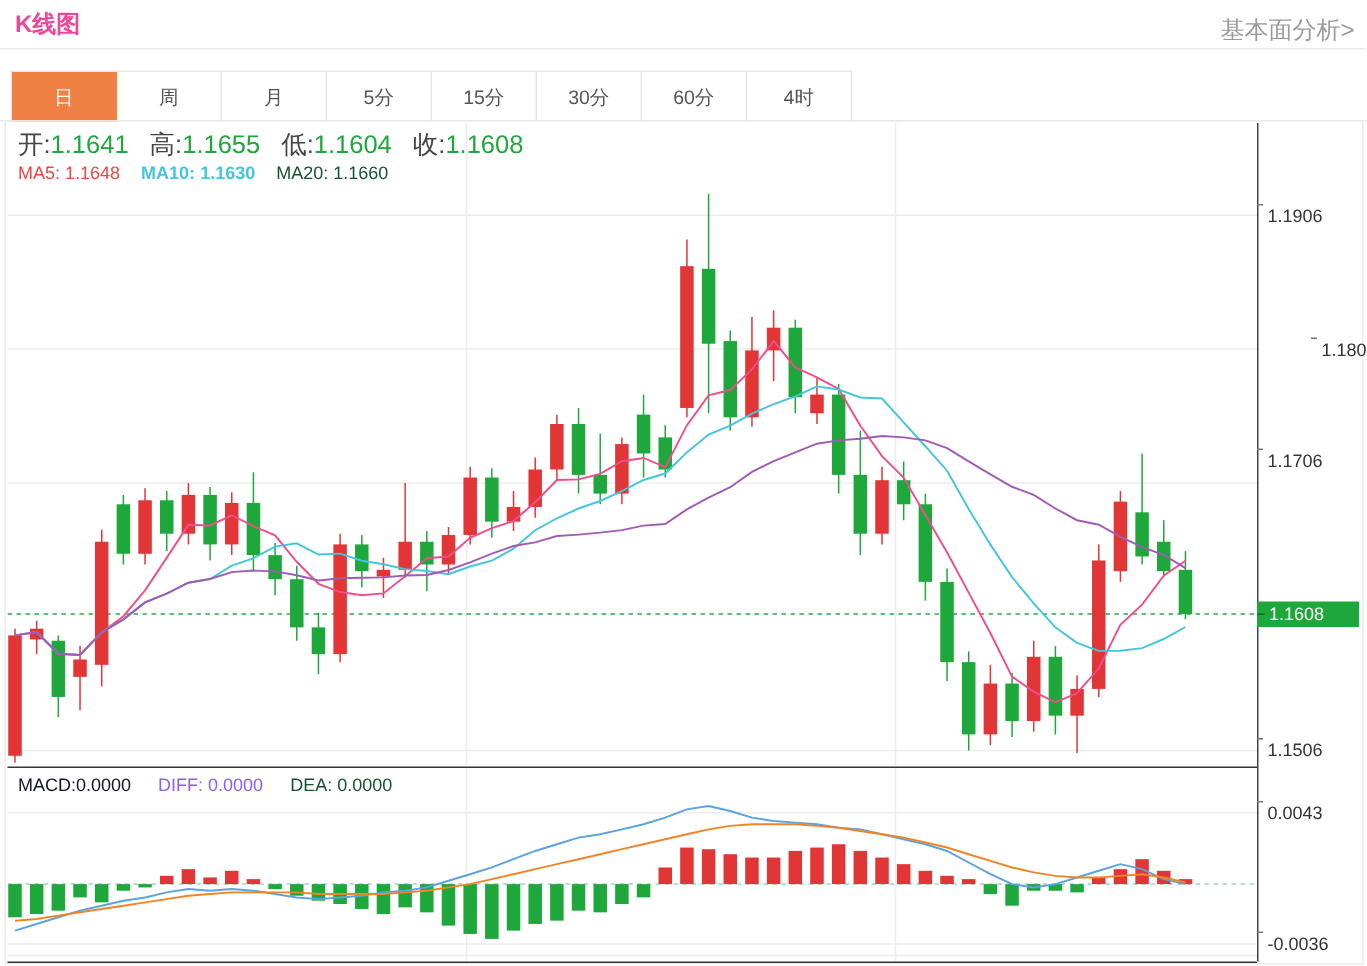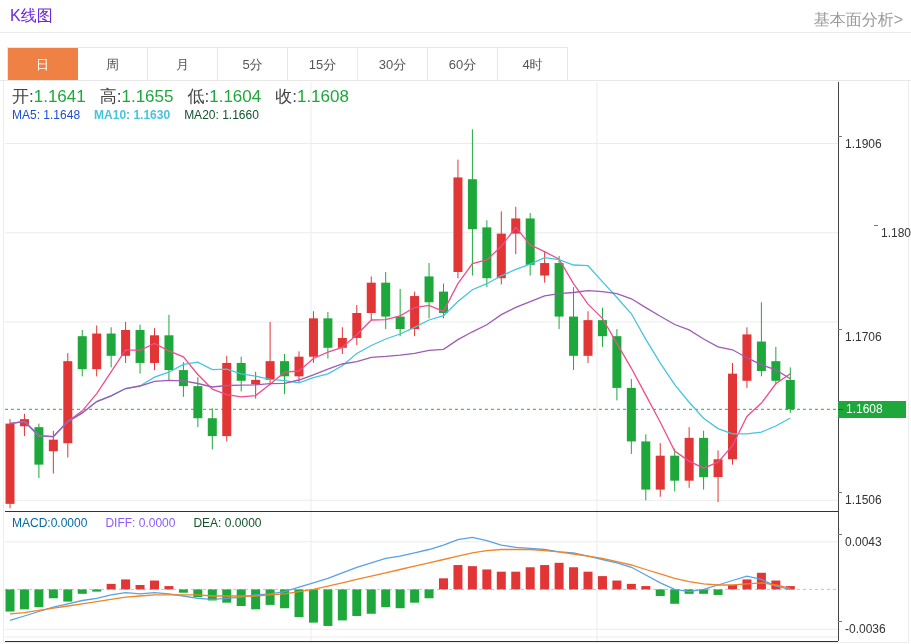--- a/index.html
+++ b/index.html
@@ -1,18 +1,18 @@
 <!DOCTYPE html>
 <html><head>
 <meta charset="utf-8">
 <style>
   * { margin:0; padding:0; box-sizing:border-box; }
   html,body { width:911px; height:644px; background:#fff; overflow:hidden;
     font-family:"Liberation Sans","DejaVu Sans",sans-serif; position:relative; }
-  #page-title { position:absolute; left:10px; top:6px; font-size:16px; font-weight:normal; color:#6d28d9;text-align:center; }
+  #page-title { position:absolute; left:10px; top:6px; font-size:16px; font-weight:bold; color:#ec4899;text-align:center; }
   #fundamental-link { position:absolute; right:8px; top:10px; font-size:16px; color:#999; cursor:pointer; text-decoration:none; }
   #title-divider { position:absolute; left:0; top:32px; width:911px; height:1px; background:#ececec; }
 
   #interval-tabs { position:absolute; left:7px; top:47px; display:flex; border-top:1px solid #e7e7e7; border-left:1px solid #e7e7e7; }
   .tab { width:70px; height:33px; line-height:33px; text-align:center; font-size:13px; color:#555;
     border-right:1px solid #e7e7e7; background:#fff; cursor:pointer; }
   .tab.active { background:#ee8143; color:#fff; border-color:#ee8143; }
   #tabs-underline { position:absolute; left:0; top:80px; width:911px; height:1px; background:#e7e7e7; }
 
   #chart-frame-left  { position:absolute; left:3px;  top:81px; width:1px; height:561px; background:#ececec; }
@@ -22,26 +22,26 @@
   #main-plot { position:absolute; left:5px; top:82px; }
   #macd-plot { position:absolute; left:5px; top:512px; }
   #main-macd-separator { position:absolute; left:5px; top:511px; width:833px; height:1px; background:#333; }
   #macd-bottom-border  { position:absolute; left:5px; top:641px; width:833px; height:1px; background:#333; }
   #y-axis-line { position:absolute; left:838px; top:82px; width:1px; height:559px; background:#444; }
 
   #ohlc-info { position:absolute; left:12px; top:88px; font-size:17px; line-height:18px; pointer-events:none; white-space:nowrap; }
   #ohlc-info .lbl { color:#444; }
   #ohlc-info .val-green { color:#1ea83b; margin-right:14px; }
   #ma-info { position:absolute; left:12px; top:106px; font-size:12px; line-height:18px; pointer-events:none; white-space:nowrap; }
-  .ma5-col  { color:#1d4ed8; margin-right:14px; }
+  .ma5-col  { color:#ef4444; margin-right:14px; }
   .ma10-col { color:#45c5dc; margin-right:14px;font-weight:bold; }
   .ma20-col { color:#14532d; }
 
   #macd-info { position:absolute; left:12px; top:516px; font-size:12px; pointer-events:none; white-space:nowrap; }
-  .macd-col { color:#0369a1; margin-right:18px; }
+  .macd-col { color:#0f172a; margin-right:18px; }
   .diff-col { color:#8b5cf6; margin-right:18px; }
   .dea-col  { color:#14532d; }
 
   #axis-strip { position:absolute; left:838px; top:82px; width:72px; height:560px; font-size:12px; color:#333; }
   .tick-label { position:absolute; left:0; height:16px; line-height:16px; display:flex; align-items:flex-start; }
   .tick-label .dash { display:inline-block; width:4px; height:1px; background:#777; margin-right:3px; }
   #last-price-badge { position:absolute; left:0; width:68px; height:17px; background:#1ea83b; color:#fff;
     font-size:12px; line-height:17px; padding-left:8px; }
   #last-price-badge .dash { position:absolute; left:0; top:8px; width:5px; height:1px; background:#0b6e25; }
 </style>
@@ -265,18 +265,18 @@
 <div id="ma-info">
   <span class="ma5-col"><span>MA5:</span> <span>1.1648</span></span><span class="ma10-col"><span>MA10:</span> <span>1.1630</span></span><span class="ma20-col"><span>MA20:</span> <span>1.1660</span></span>
 </div>
 <div id="macd-info">
   <span class="macd-col"><span>MACD:</span><span>0.0000</span></span><span class="diff-col"><span>DIFF:</span> <span>0.0000</span></span><span class="dea-col"><span>DEA:</span> <span>0.0000</span></span>
 </div>
 
 <div id="axis-strip">
     <div class="tick-label" style="top: 53.5405px;"><span class="dash"></span>1.1906</div>
     <div class="tick-label" style="top: 142.73px; margin-left: 36px;"><span class="dash"></span>1.1806</div>
-    <div class="tick-label" style="top: 247px;"><span class="dash"></span>1.1706</div>
+    <div class="tick-label" style="top: 217px;"><span class="dash"></span>1.1706</div>
     <div class="tick-label" style="top: 410.297px;"><span class="dash"></span>1.1506</div>
     <div id="last-price-badge" style="top: 318.824px;"><span class="dash"></span>1.1608</div>
     <div class="tick-label" style="top: 451.786px;"><span class="dash"></span>0.0043</div>
     <div class="tick-label" style="top: 539.263px;"><span class="dash"></span>-0.0036</div>
   </div>
 
 </body></html>

